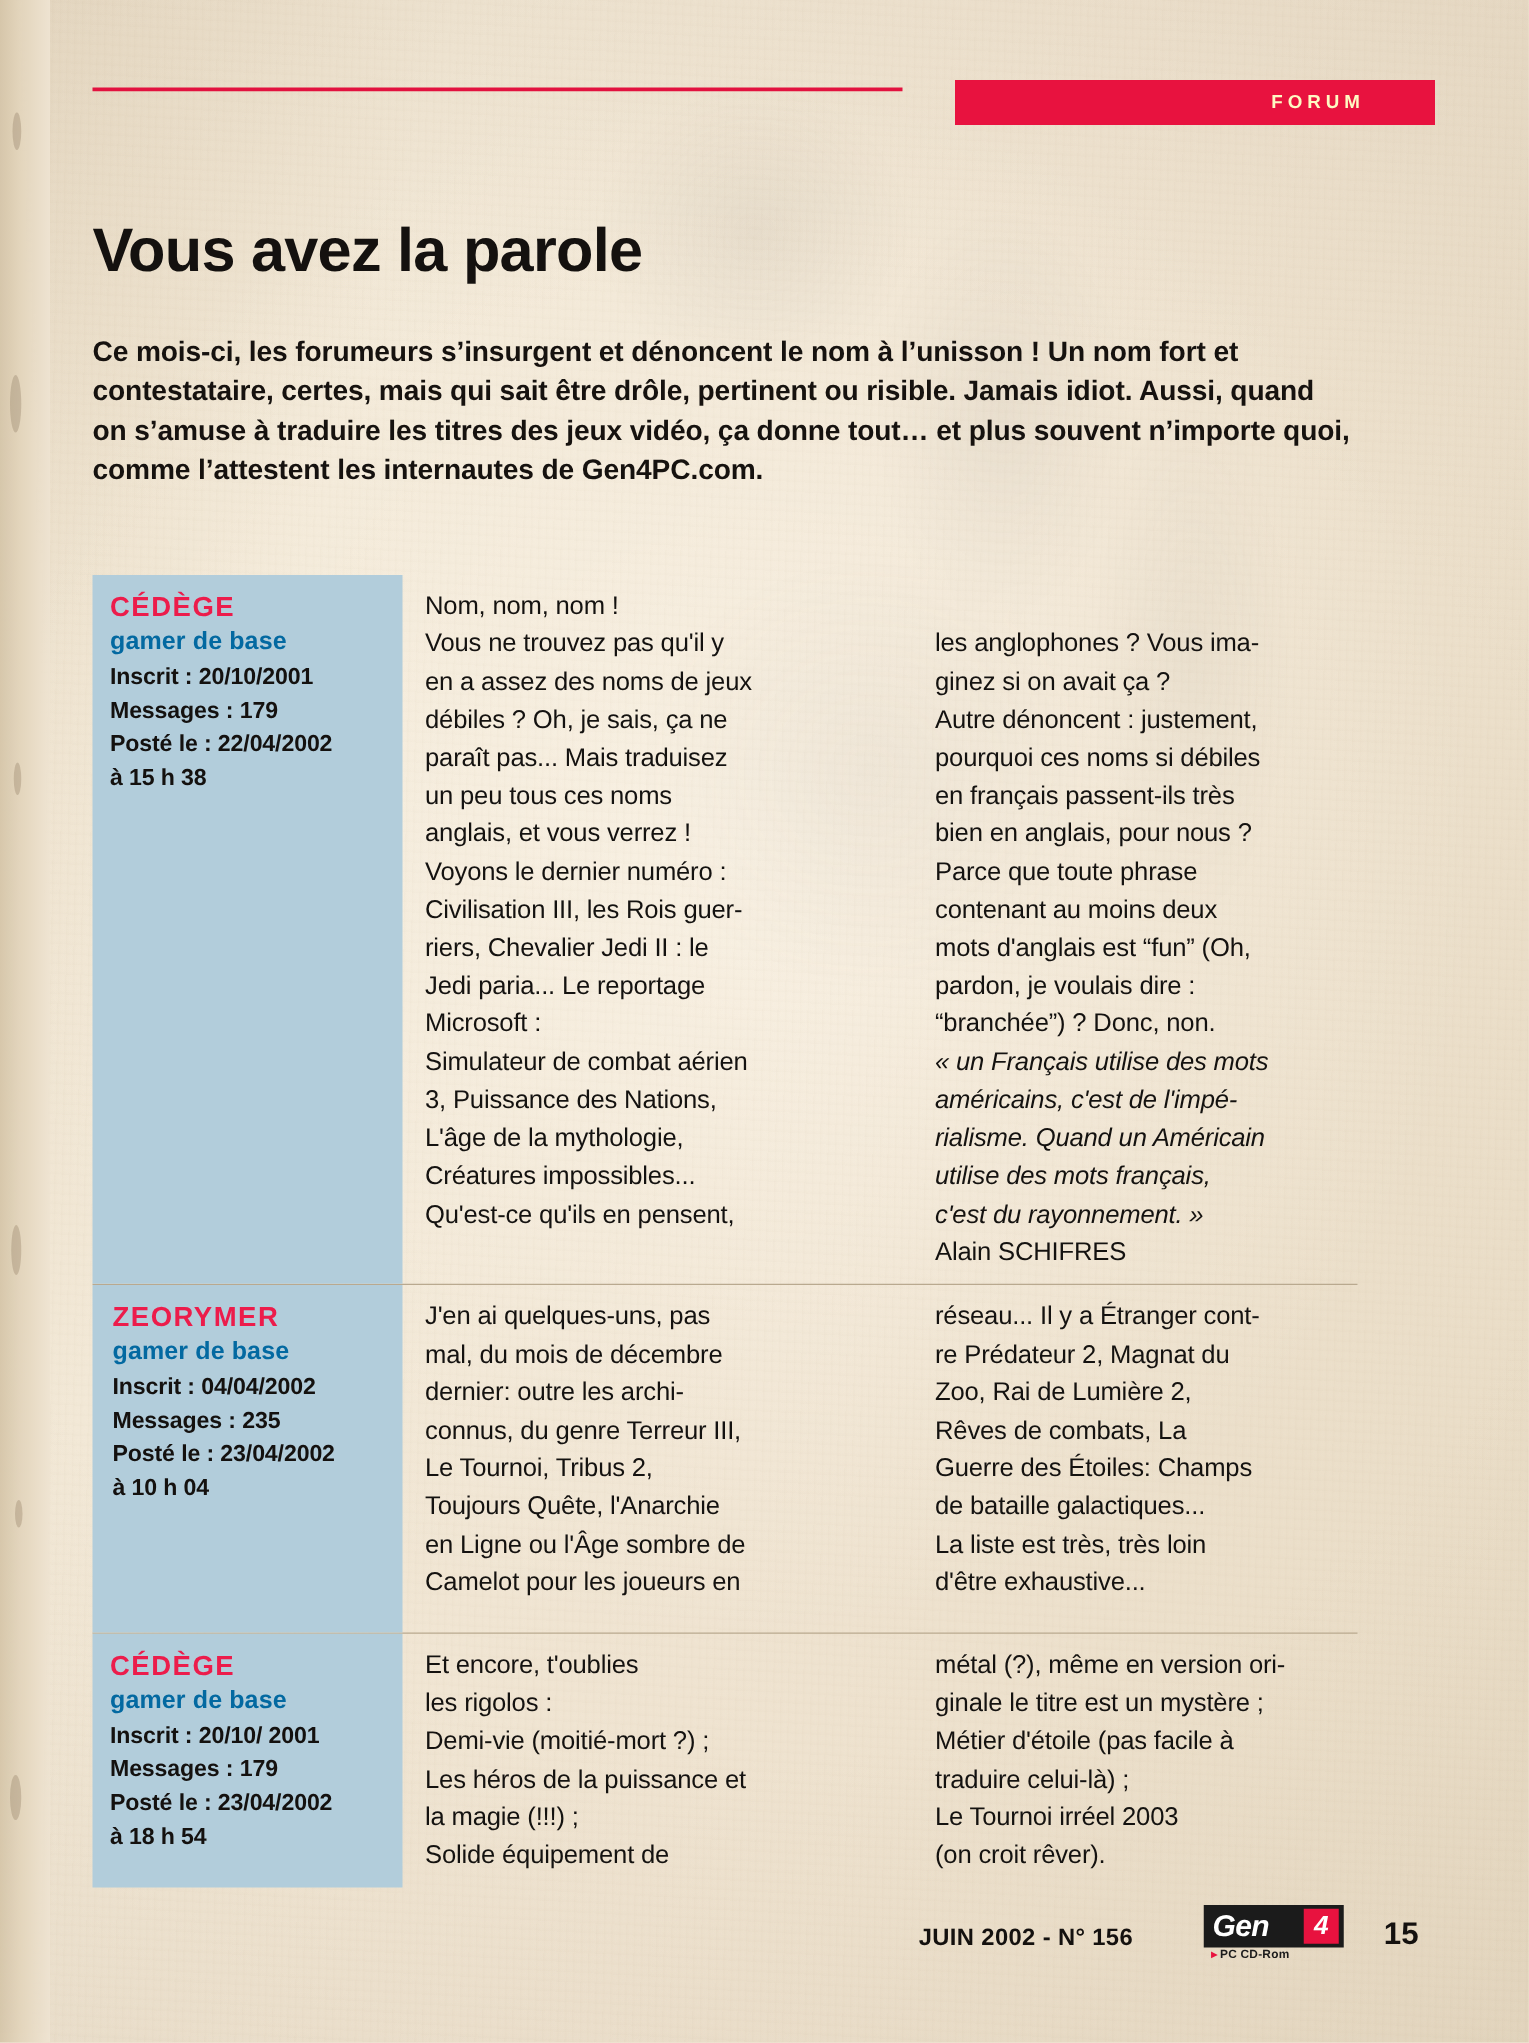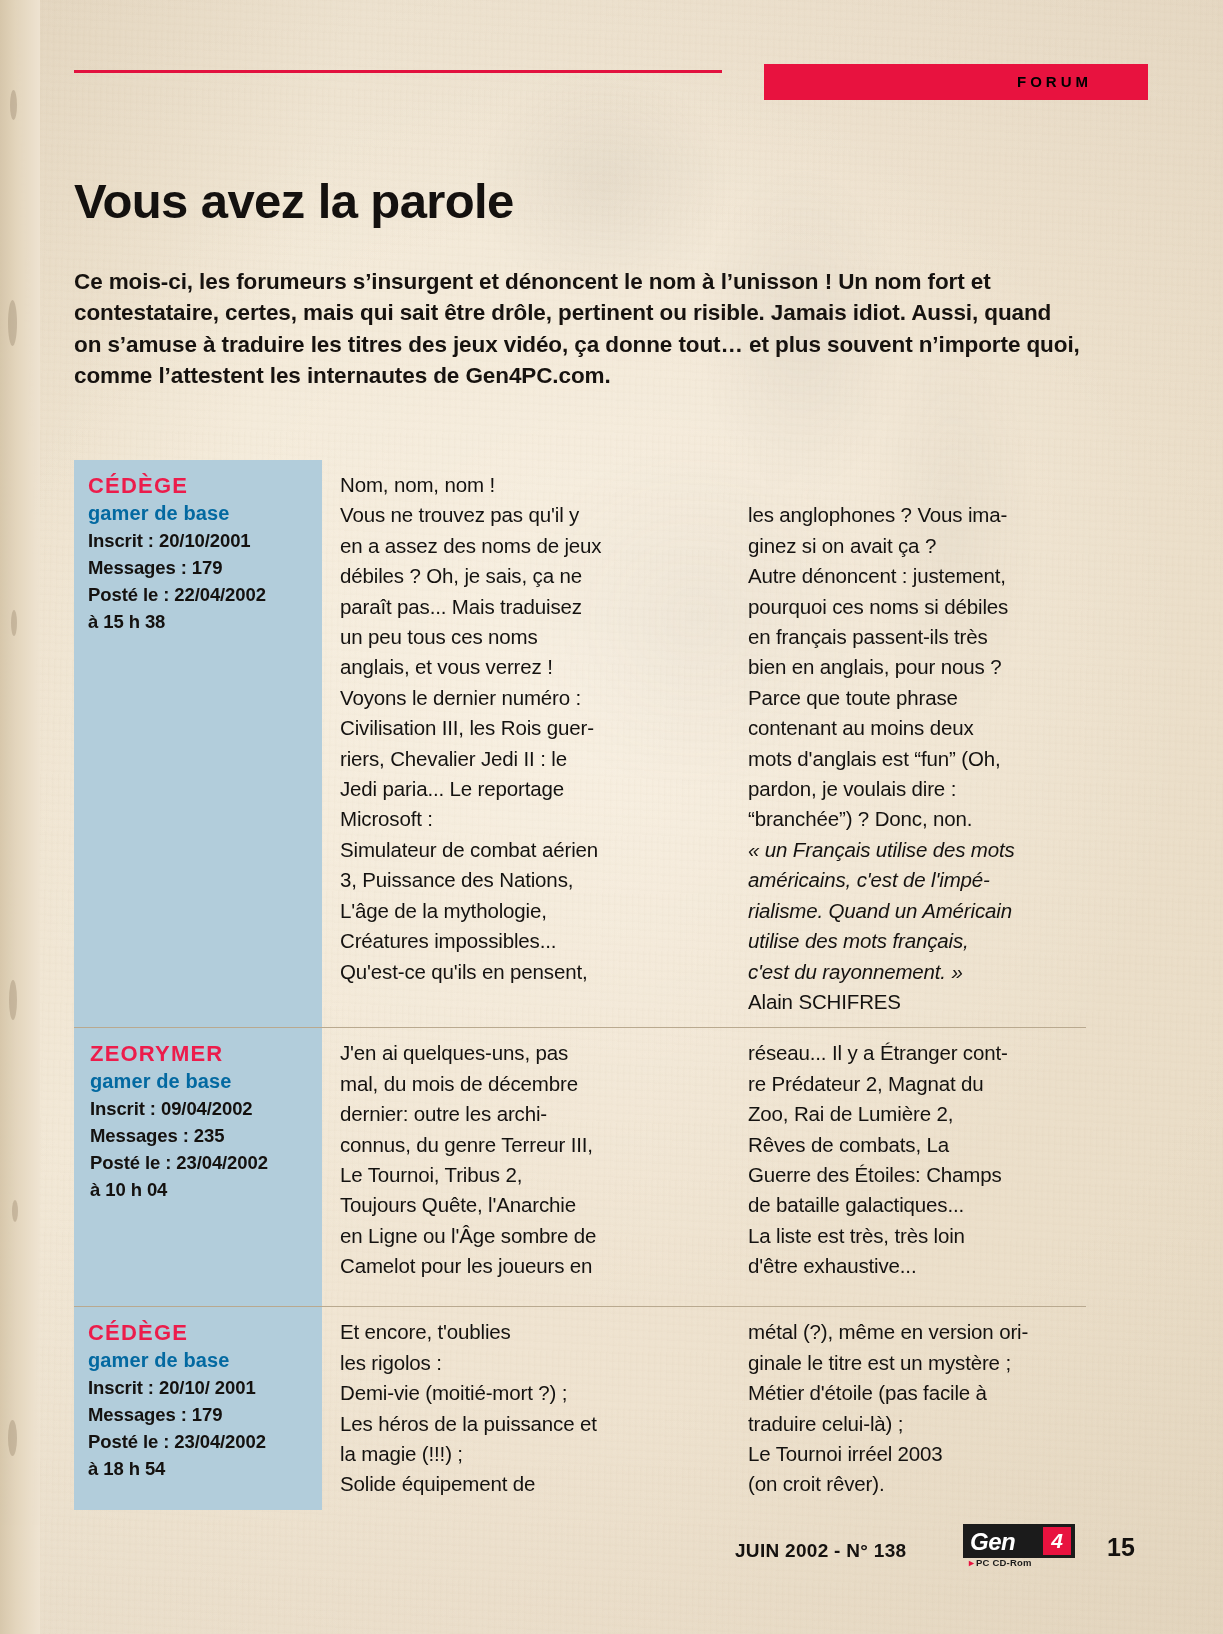--- a/index.html
+++ b/index.html
@@ -80,21 +80,21 @@
   }
   .forum-tab {
     position: absolute;
     left: 764px; top: 64px;
     width: 384px; height: 36px;
     background: #e8123f;
   }
   .forum-tab span {
     position: absolute;
     right: 56px; top: 9px;
-    color: #000000;
+    color: #fef9c3;
     font-size: 15px;
     letter-spacing: 4px;
     font-weight: bold;
   }
 
   .title {
     position: absolute;
     left: 74px; top: 140px;
     font-size: 49px;
     font-weight: bold;
@@ -318,21 +318,21 @@
           <span>Alain SCHIFRES</span>
         </div>
       </div>
     </div>
     <div class="sep"></div>
 
     <div class="post p2">
       <div class="meta">
         <div class="pseudo">ZEORYMER</div>
         <div class="rank">gamer de base</div>
-        <div class="line">Inscrit : 09/04/2002</div>
+        <div class="line">Inscrit : 04/04/2002</div>
         <div class="line">Messages : 235</div>
         <div class="line">Posté le : 23/04/2002</div>
         <div class="line">à 10 h 04</div>
       </div>
       <div class="cols">
         <div class="col">J'en ai quelques-uns, pas
 mal, du mois de décembre
 dernier: outre les archi-
 connus, du genre Terreur III,
 Le Tournoi, Tribus 2,
@@ -371,21 +371,21 @@
 ginale le titre est un mystère ;
 Métier d'étoile (pas facile à
 traduire celui-là) ;
 Le Tournoi irréel 2003
 (on croit rêver).</div>
       </div>
     </div>
 
   </div>
 
-  <div class="footer-issue">JUIN 2002 - N° 138</div>
+  <div class="footer-issue">JUIN 2002 - N° 156</div>
 
   <div class="logo">
     <div class="box"></div>
     <div class="gen">Gen</div>
     <div class="four">4</div>
     <div class="sub">PC CD-Rom</div>
   </div>
 
   <div class="page-num">15</div>
 

